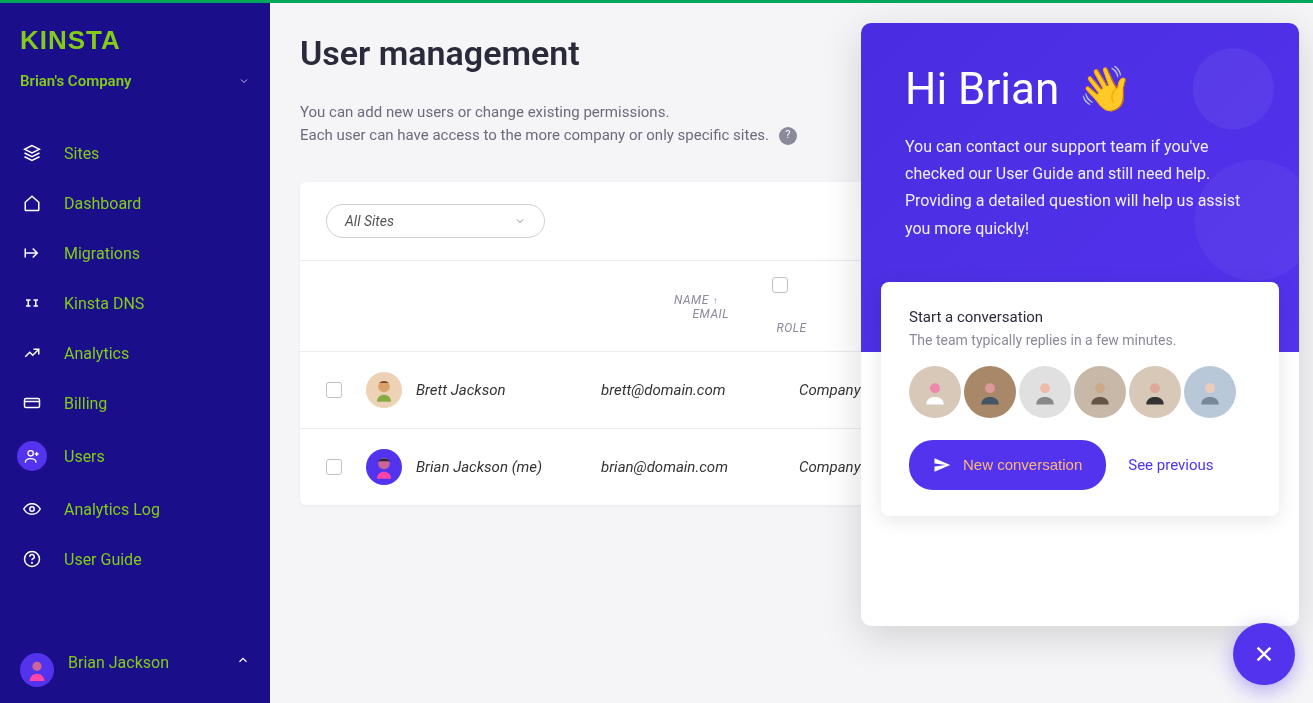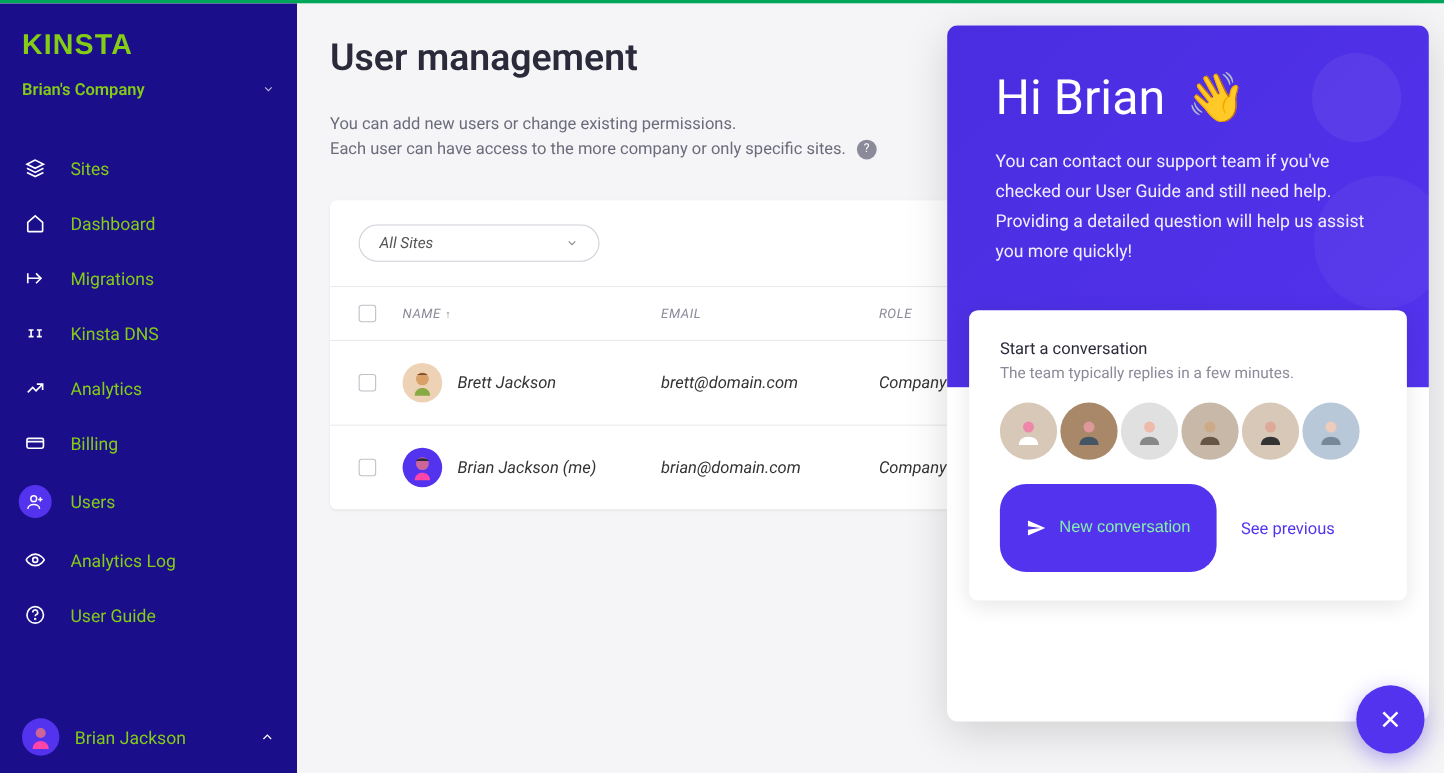--- a/index.html
+++ b/index.html
@@ -66,21 +66,21 @@
     .nav-item.active .icon-wrap {
       background: #5333ed;
       border-radius: 50%;
       width: 30px;
       height: 30px;
       margin-left: -3px;
       margin-right: -3px;
     }
     .sidebar-footer {
       display: flex;
-      align-items: center;
+      align-items: flex-start;
       padding: 16px 20px;
       gap: 14px;
       cursor: pointer;
     }
     .user-avatar-small {
       width: 34px;
       height: 34px;
       border-radius: 50%;
       background: #5333ed;
       display: flex;
@@ -145,20 +145,21 @@
     }
     .table-header {
       display: flex;
       align-items: center;
       padding: 16px 26px;
       border-top: 1px solid #eaeaf0;
       border-bottom: 1px solid #eaeaf0;
       font-size: 12px;
       color: #8a8a9a;
       letter-spacing: 0.5px;
+      flex-direction: column;
     }
     .col-check { width: 40px; }
     .col-name { width: 235px; }
     .col-email { width: 198px; }
     .col-role { flex: 1; }
     .table-row {
       display: flex;
       align-items: center;
       padding: 20px 26px;
       border-bottom: 1px solid #eaeaf0;
@@ -263,24 +264,24 @@
       justify-content: center;
       overflow: hidden;
     }
     .chat-actions {
       display: flex;
       align-items: center;
       gap: 22px;
     }
     .new-convo-btn {
       background: #5333ed;
-      color: #86efac;
+      color: #fdba74;
       border: none;
       border-radius: 24px;
-      padding: 31px 24px;
+      padding: 16px 24px;
       font-size: 15px;
       font-weight: 500;
       display: inline-flex;
       align-items: center;
       gap: 12px;
       cursor: pointer;
     }
     .see-previous {
       color: #5333ed;
       font-size: 15px;

